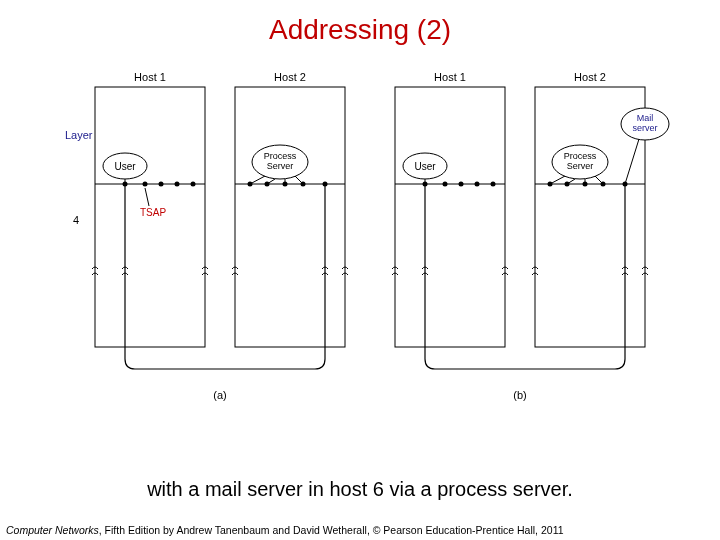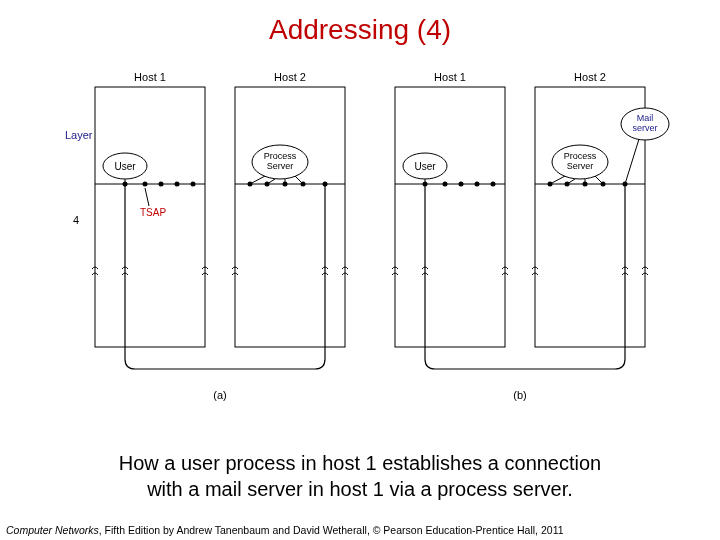--- a/index.html
+++ b/index.html
@@ -40,21 +40,21 @@
     left: 6px;
     font-size: 10.5px;
     color: #000;
   }
   .footer .book { font-style: italic; }
   svg text { font-family: Arial, sans-serif; }
 </style>
 </head>
 <body>
 
-<div class="title">Addressing (4)</div>
+<div class="title">Addressing (2)</div>
 
 <div class="diagram">
 <svg width="610" height="340" viewBox="0 0 610 340">
 
   <rect x="30" y="18" width="110" height="260" fill="none" stroke="#000" stroke-width="1"></rect>
   <text x="85" y="12" text-anchor="middle" font-size="11">Host 1</text>
 
   <rect x="170" y="18" width="110" height="260" fill="none" stroke="#000" stroke-width="1"></rect>
   <text x="225" y="12" text-anchor="middle" font-size="11">Host 2</text>
 
@@ -153,19 +153,19 @@
   <path d="M357 200 q3 -4 6 0 M357 206 q3 -4 6 0" stroke="#000" fill="none"></path>
   <path d="M557 200 q3 -4 6 0 M557 206 q3 -4 6 0" stroke="#000" fill="none"></path>
 
   <path d="M360 115 L360 290 Q360 300 370 300 L550 300 Q560 300 560 290 L560 115" fill="none" stroke="#000" stroke-width="1.2"></path>
 
   <text x="455" y="330" text-anchor="middle" font-size="11">(b)</text>
 </svg>
 </div>
 
 <div class="caption">
-  <span>How a user process in host 1 establishes a connection</span><br>
-  <span>with a mail server in host 1 via a process server.</span>
+  <br>
+  <span>with a mail server in host 6 via a process server.</span>
 </div>
 
 <div class="footer">
   <span class="book">Computer Networks</span><span>, Fifth Edition by Andrew Tanenbaum and David Wetherall, © Pearson Education-Prentice Hall, 2011</span>
 </div>
 
 </body></html>

